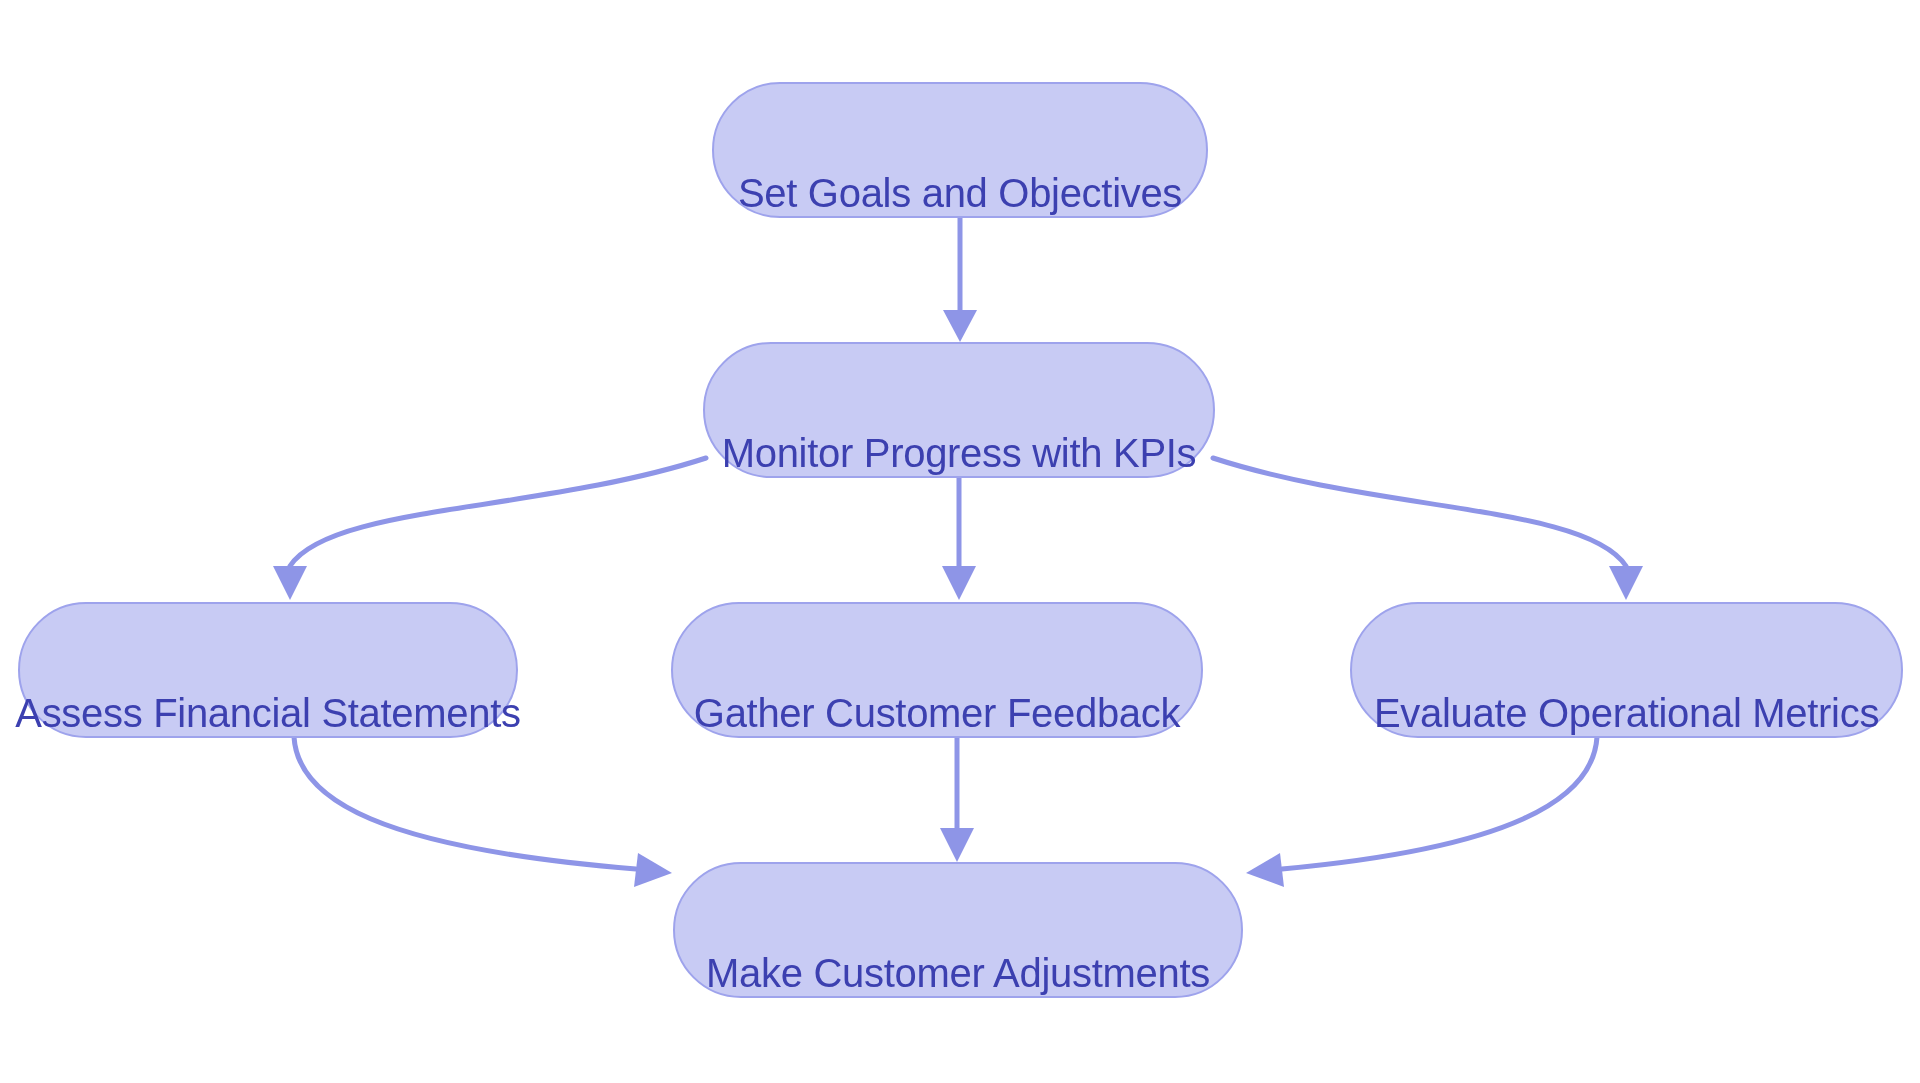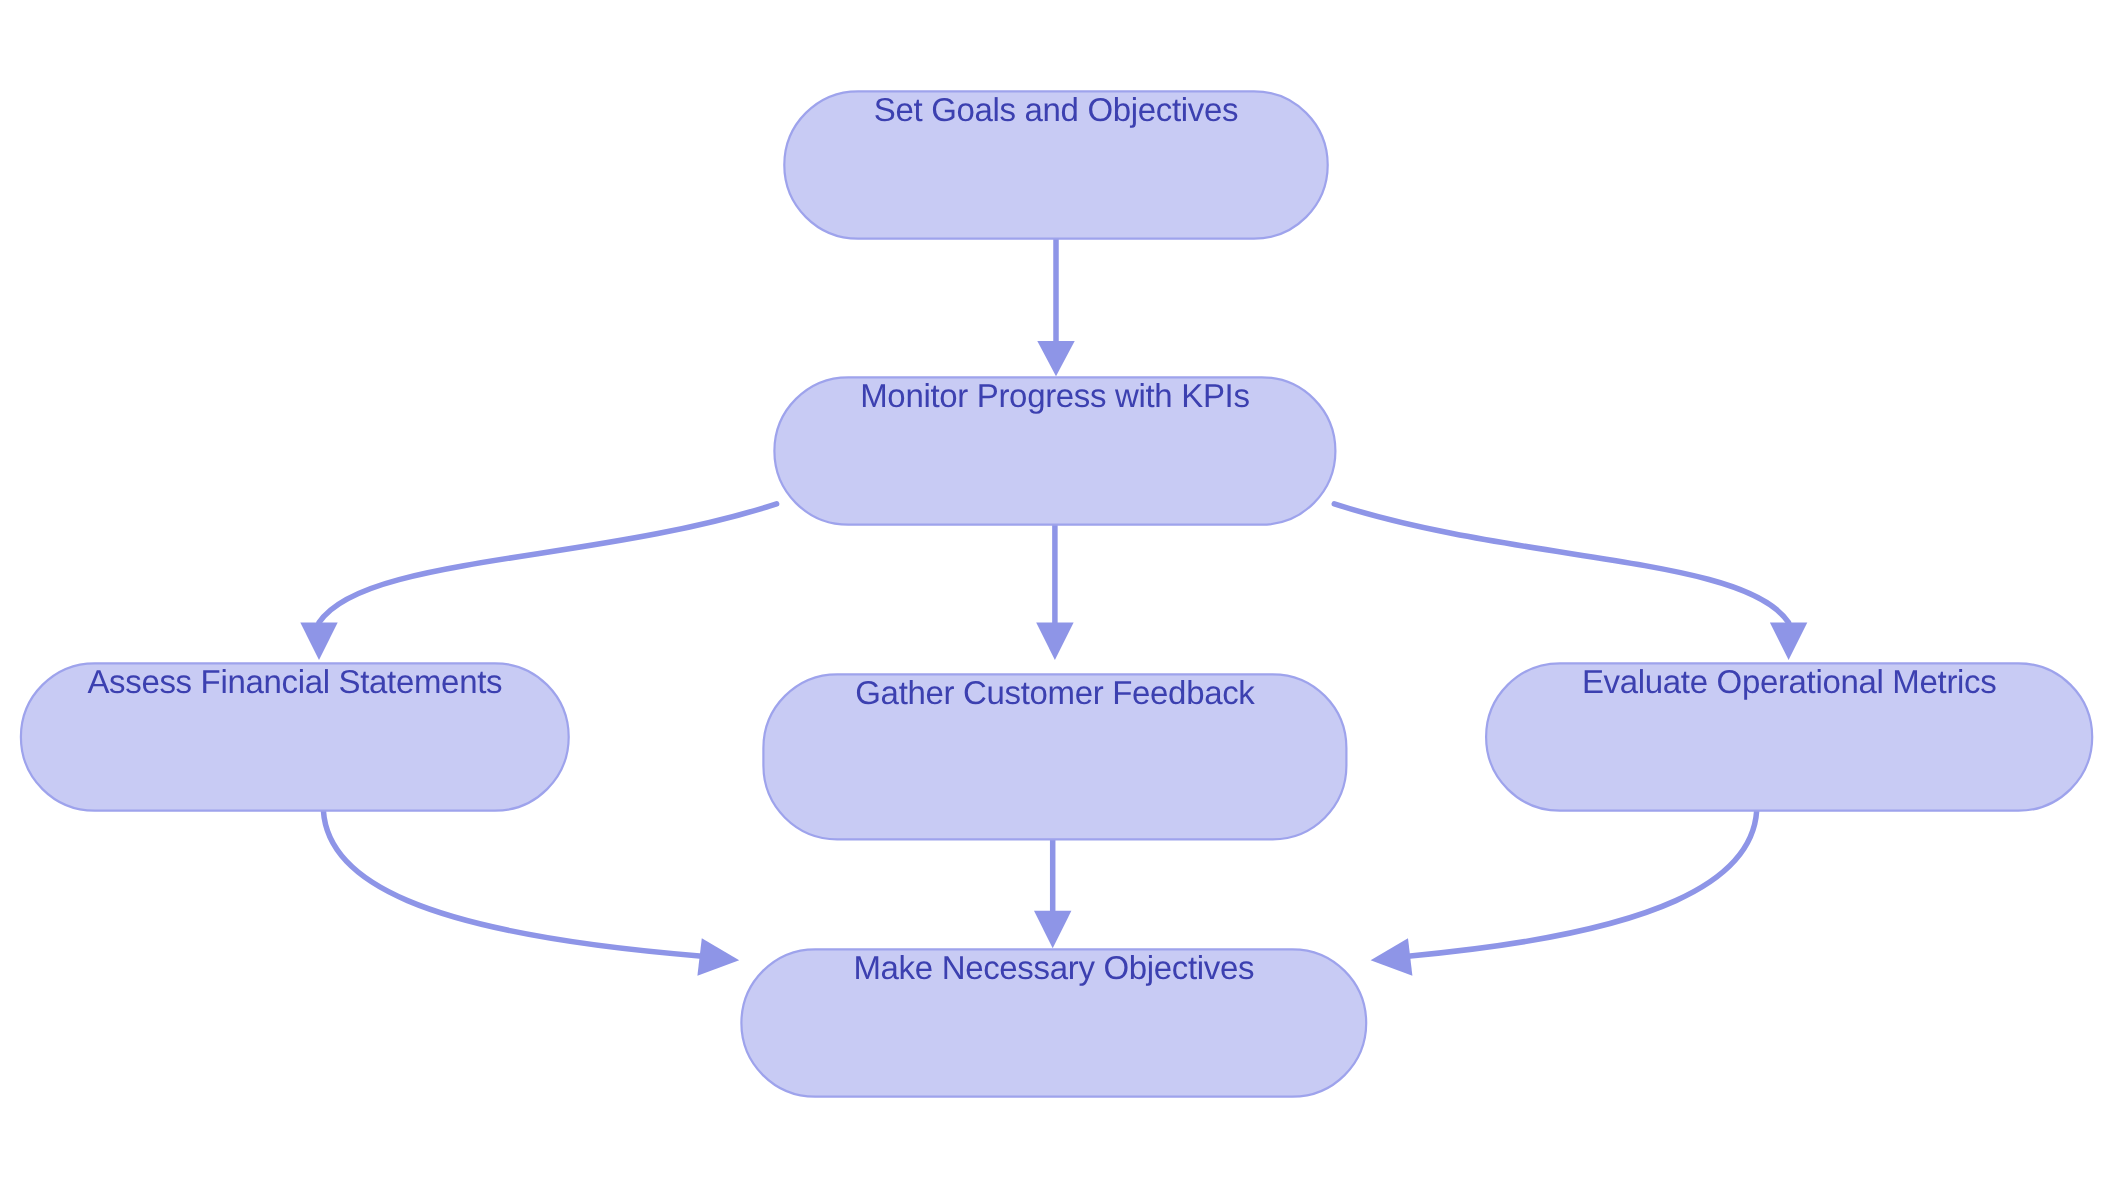--- a/index.html
+++ b/index.html
@@ -21,26 +21,26 @@
   .edges{position:absolute;inset:0;width:1920px;height:1083px;}
   .edges path{
     fill:none;
     stroke:var(--arrow);
     stroke-width:5;
     stroke-linecap:round;
   }
   .edges polygon{fill:var(--arrow);stroke:none;}
   .node{
     position:absolute;
-    display:flex;align-items:flex-start;justify-content:center;
+    display:flex;align-items:flex-end;justify-content:center;
     background:var(--node-fill);
     border:2px solid var(--node-border);
     border-radius:68px;
     color:var(--text);
-    font-size:30px;
+    font-size:40px;
     letter-spacing:-0.3px;
     white-space:nowrap;
     text-align:center;
   }
 </style>
 </head>
 <body>
 
 <div class="canvas">
 
@@ -73,25 +73,25 @@
   </div>
 
   <div class="node" style="left:18px;top:602px;width:500px;height:136px;">
     <span>Assess Financial Statements</span>
   </div>
 
   <div class="node" style="left:703px;top:342px;width:512px;height:136px;">
     <span>Monitor Progress with KPIs</span>
   </div>
 
-  <div class="node" style="left:693px;top:602px;width:532px;height:152px;margin-top:10px;">
+  <div class="node" style="left:671px;top:602px;width:532px;height:136px;">
     <span>Gather Customer Feedback</span>
   </div>
 
   <div class="node" style="left:1350px;top:602px;width:553px;height:136px;">
     <span>Evaluate Operational Metrics</span>
   </div>
 
   <div class="node" style="left:673px;top:862px;width:570px;height:136px;">
-    <span>Make Necessary Objectives</span>
+    <span>Make Customer Adjustments</span>
   </div>
 
 </div>
 
 </body></html>

